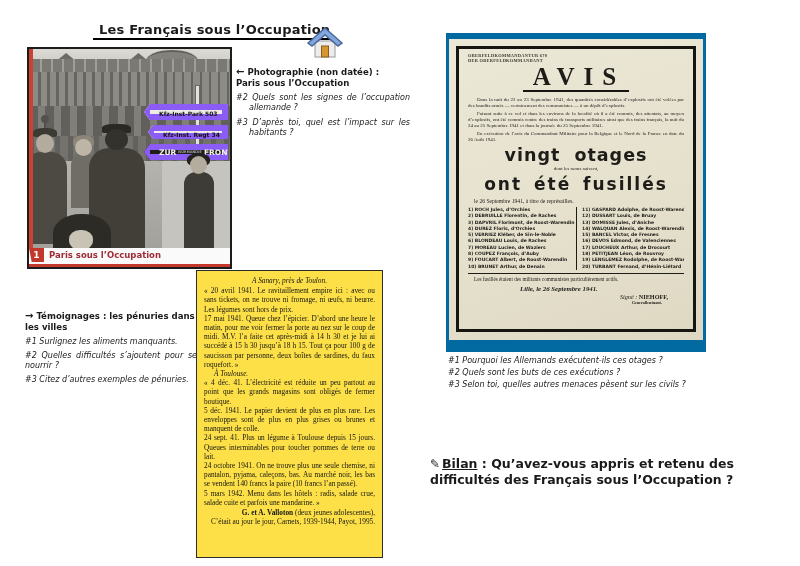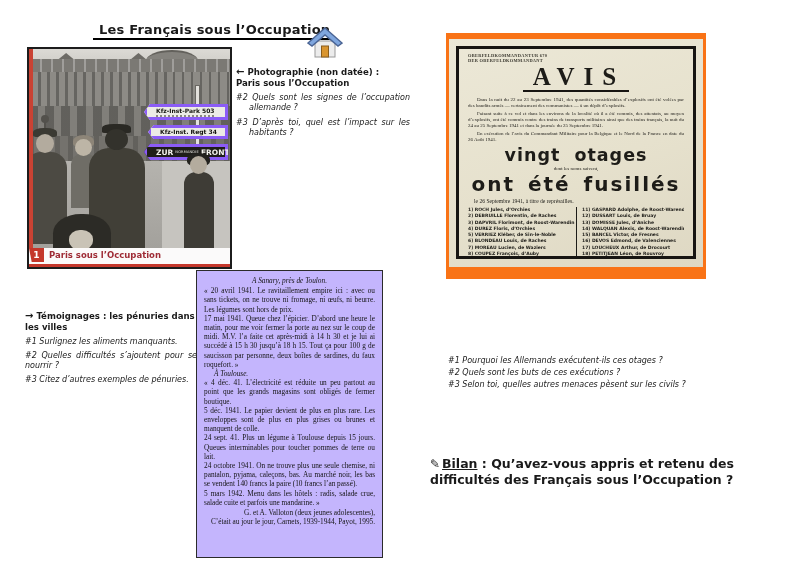--- a/index.html
+++ b/index.html
@@ -36,21 +36,21 @@
   .b-base { position:absolute; left:0; right:0; top:77px; bottom:0; background:#74726d;
     background-image:repeating-linear-gradient(90deg, rgba(20,20,18,.18) 0 5px, transparent 5px 13px); }
   .street { position:absolute; left:0; right:0; top:112px; bottom:0; background:linear-gradient(#b5b3ae,#a3a19c); }
   .road-light { position:absolute; right:0; top:112px; bottom:0; width:34%; background:#c6c4bf; }
   .lamp { position:absolute; left:15px; top:72px; width:2px; height:70px; background:#53514c; }
   .lamp:before { content:""; position:absolute; top:-6px; left:-3px; width:8px; height:8px; border-radius:50%; background:#53514c; }
 
   
   .signpost { position:absolute; right:30px; top:36px; width:5px; height:92px; background:#e3e1dc; border:1px solid #6a6863; z-index:3; }
   .sign { position:absolute; z-index:4; display:flex; flex-direction:column; justify-content:space-between;
-    background:#ecebe6; border:3px solid #8b5cf6; clip-path:polygon(0 50%, 7% 0, 100% 0, 100% 100%, 7% 100%);
+    background:#ecebe6; border:6px solid #8b5cf6; clip-path:polygon(0 50%, 7% 0, 100% 0, 100% 100%, 7% 100%);
     padding-left:9px; }
   .sign .sign-text { font-weight:bold; font-size:6px; color:#14140f; white-space:nowrap; line-height:7px; }
   .sign .sign-sub { height:3px; margin-top:1px; width:85%;
     background-image:repeating-linear-gradient(90deg, #8b897f 0 2px, transparent 2px 4px); }
   #sign1 { right:2px; top:55px; width:84px; height:16px; }
   #sign2 { right:2px; top:76px; width:80px; height:14px; }
   #sign3 { right:2px; top:95px; width:84px; height:16px; background:#1f1e1a; flex-direction:row; align-items:center; gap:2px; }
   #sign3 .fr-big { color:#f2f1ec; font-weight:bold; font-size:7.5px; }
   #sign3 .fr-small { color:#e8e7e2; font-size:3.5px; letter-spacing:.2px; }
 
@@ -86,45 +86,45 @@
   .q { font-style:italic; font-size:8px; line-height:10px; margin-bottom:4px; text-align:justify; }
   .q-hang .q { padding-left:13px; text-indent:-13px; margin-bottom:5px; }
   #photo-q { left:236px; top:66px; width:174px; }
   #temoin-q { left:25px; top:310px; width:172px; }
   #avis-q { left:438px; top:356px; width:330px; }
   #avis-q .q { margin-bottom:2px; padding-left:10px; }
   #avis-q h2 { font-size:9px; }
 
   
   #testimony { left:196px; top:270px; width:187px; height:288px; border:1px solid #2b2b2b;
-    background:#c4b5fd; padding:5px 7px; font-family:"Liberation Serif", serif;
+    background:#fde047; padding:5px 7px; font-family:"Liberation Serif", serif;
     font-size:7.3px; line-height:9.2px; color:#141414; overflow:hidden; }
   #testimony .place1 { text-align:center; font-style:italic; margin:0 0 1px 0; }
   #testimony .place2 { font-style:italic; text-indent:10px; margin:0; }
   #testimony p { margin:0; text-align:justify; }
   #testimony .credit { text-align:right; margin-top:2px; line-height:8.8px; }
-  #testimony .credit .nm { font-weight:normal; }
+  #testimony .credit .nm { font-weight:bold; }
   #testimony .credit .src { }
 
   
-  #poster { left:446px; top:33px; width:260px; height:246px; background:#f97316; }
+  #poster { left:446px; top:33px; width:260px; height:319px; background:#0369a1; }
   .paper { position:absolute; left:3px; right:3px; top:6px; bottom:12px;
     background:linear-gradient(160deg,#ece8d7 0%, #e6e1cd 55%, #ded8c3 100%); }
   .pframe { position:absolute; left:7px; right:7px; top:7px; bottom:8px; border:3px solid #171512;
     padding:4px 9px 3px 9px; overflow:hidden; font-family:"Liberation Serif", serif; color:#1d1c18; }
   .letterhead { font-size:4.4px; line-height:5px; font-weight:bold; color:#3a382f; letter-spacing:.3px; }
   .avis-title { text-align:center; margin:1px 0 5px 0; }
   .avis-title span { display:inline-block; font-size:25px; line-height:25px; font-weight:bold;
     letter-spacing:9px; padding:0 4px 1px 10px; border-bottom:2.5px solid #171512; }
   .pbody p { margin:0 0 2px 0; font-size:5px; line-height:6px; text-align:justify; text-indent:9px; }
   .big1 { text-align:center; font-family:"DejaVu Sans", sans-serif; font-weight:bold;
     font-size:17.5px; line-height:19px; letter-spacing:1px; word-spacing:7px; margin-top:3px; }
   .mid { text-align:center; font-size:5px; line-height:6px; margin:1px 0; }
   .big2 { text-align:center; font-family:"DejaVu Sans", sans-serif; font-weight:bold;
-    font-size:20px; line-height:22px; letter-spacing:2px; word-spacing:4px; margin-bottom:3px; }
+    font-size:17px; line-height:22px; letter-spacing:2px; word-spacing:4px; margin-bottom:3px; }
   .dateline { font-size:5.6px; line-height:7px; text-indent:6px; margin-bottom:2px; }
   .names { display:flex; font-family:"DejaVu Sans", sans-serif; }
   .names ul { list-style:none; margin:0; padding:0; width:50%; }
   .names ul.c2 { border-left:1px solid #1d1c18; padding-left:5px; }
   .names li { font-size:4.5px; line-height:6.3px; font-weight:bold; white-space:nowrap; overflow:hidden; }
   .pfoot { border-top:1px solid #1d1c18; margin-top:3px; padding-top:2px; }
   .pfoot .note { font-size:5.2px; line-height:6px; text-indent:6px; }
   .pfoot .lille { font-size:6.8px; line-height:9px; font-weight:bold; font-style:italic; margin:2px 0 0 52px; }
   .pfoot .sig { text-align:right; margin-right:16px; font-size:6.2px; line-height:7px; }
   .pfoot .sig .pre { font-style:italic; }

